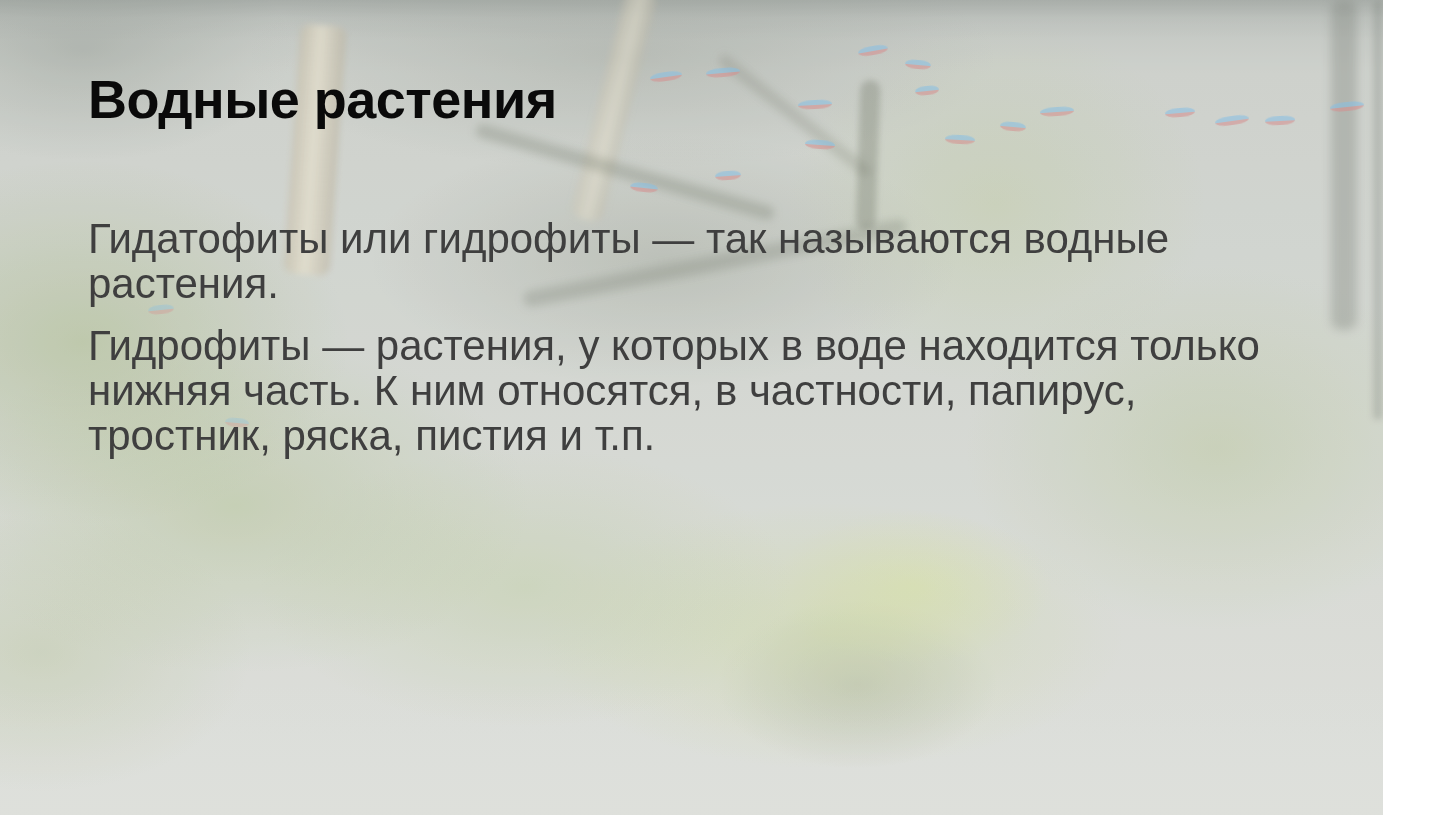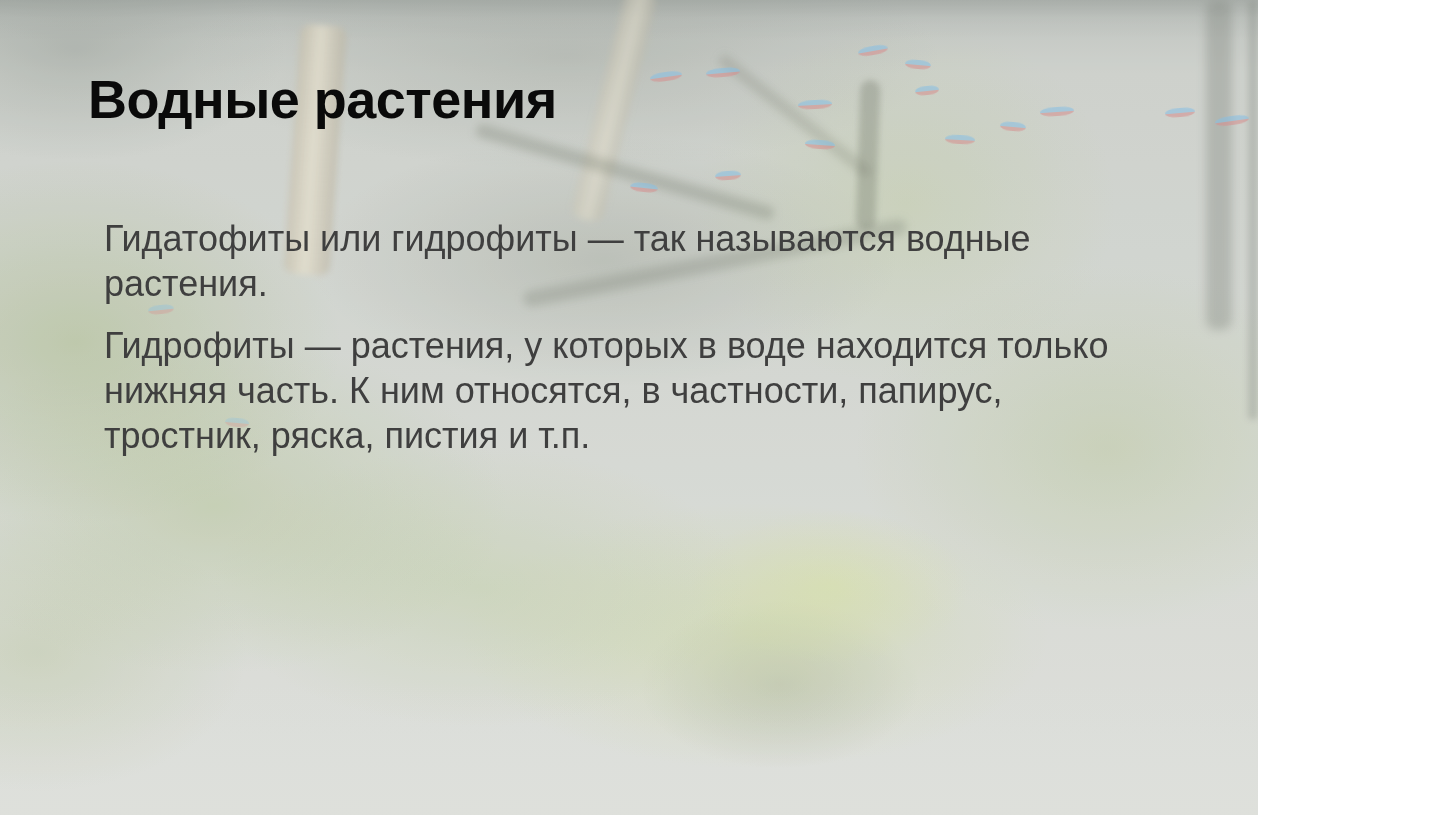--- a/index.html
+++ b/index.html
@@ -1,18 +1,18 @@
 <!DOCTYPE html>
 <html><head>
 <meta charset="utf-8">
 <style>
   html,body{margin:0;padding:0;}
   .slide{
     position:relative;
-    width:1258px;height:815px;
+    width:1383px;height:815px;
     overflow:hidden;
     background:#ccd0ca;
     font-family:"Liberation Sans","DejaVu Sans",sans-serif;
   }
   
   .bg{position:absolute;inset:0;}
   .bg-base{
     position:absolute;inset:0;
     background:linear-gradient(180deg,#b4b9b4 0%,#c5c9c3 9%,#cbcfc9 42%,#d2d5cf 72%,#d7d9d4 100%);
   }
@@ -67,22 +67,22 @@
   }
   .wash{position:absolute;inset:0;background:rgba(255,255,255,.16);}
   
   .content{position:absolute;left:88px;top:68px;right:90px;}
   .content h1{
     margin:0 0 86px 0;
     font-size:54px;line-height:1.15;font-weight:700;
     letter-spacing:-.5px;color:#0a0a0a;
   }
   .content p{
-    margin:0 0 17px 16px;max-width:1240px;
-    font-size:36px;line-height:45px;font-weight:400;color:#3f3f3f;
+    margin:0 0 17px 0;max-width:1240px;
+    font-size:42px;line-height:45px;font-weight:400;color:#3f3f3f;
   }
 </style>
 </head>
 <body>
 
 <div class="slide">
 
   <div class="bg">
     <div class="bg-base"></div>
     <div class="bg-blobs"></div>

